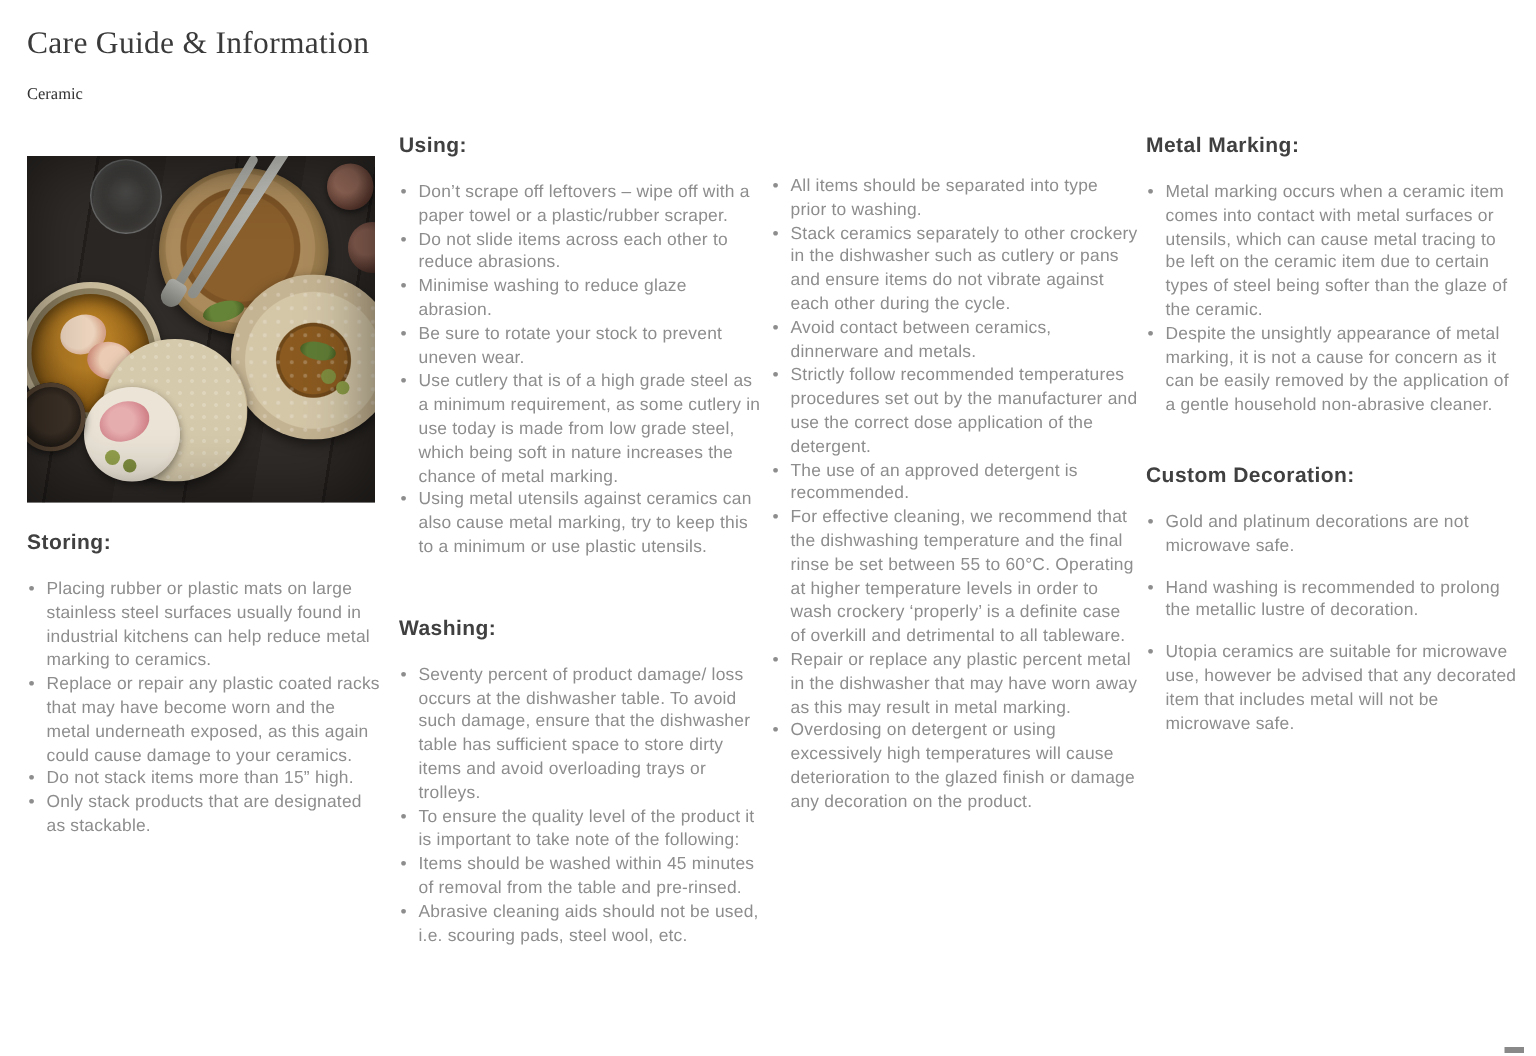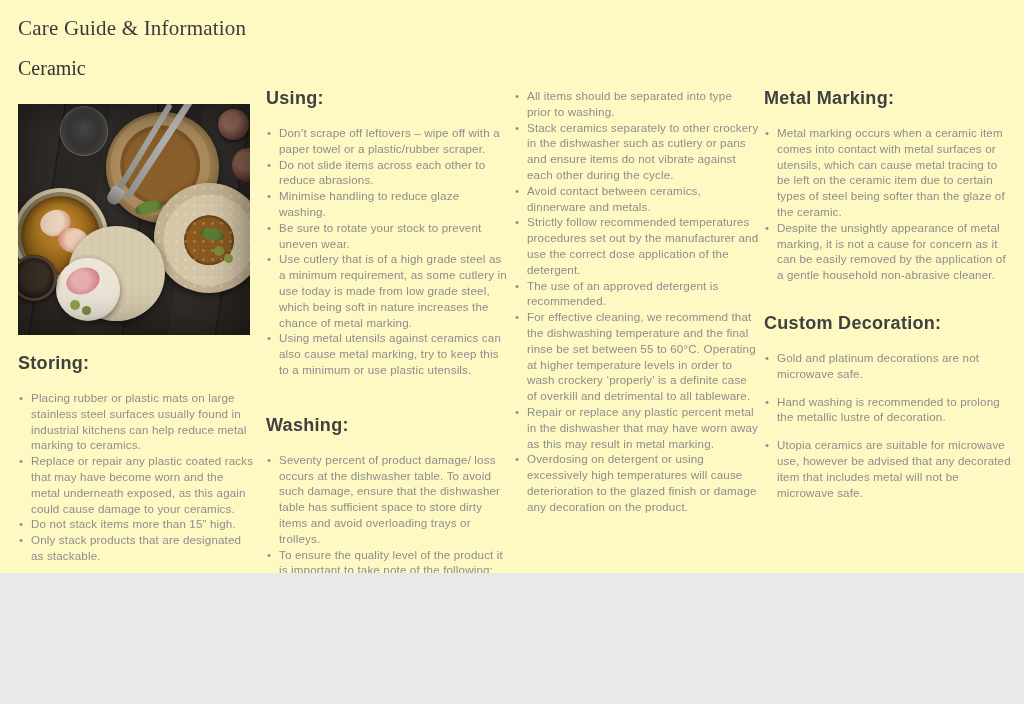--- a/index.html
+++ b/index.html
@@ -1,40 +1,40 @@
 <!DOCTYPE html>
 <html><head>
 <meta charset="utf-8">
 <style>
   * { margin:0; padding:0; box-sizing:border-box; }
   html,body { background:#e9e9e9; }
   .page {
-    position:relative; width:1024px; height:573px; margin:0 auto;
-    background:#fef9c3; overflow:hidden;
+    position:relative; width:1024px; height:704px; margin:0 auto;
+    background:#ffffff; overflow:hidden;
     font-family:"Liberation Sans", sans-serif;
   }
   
   .hdr { position:absolute; left:18px; top:16px; }
   .title {
     font-family:"Liberation Serif", "DejaVu Serif", serif;
     font-size:21px; font-weight:500; color:#3a3a3a; letter-spacing:.2px;
   }
   .subtitle {
     font-family:"Liberation Serif", "DejaVu Serif", serif;
-    font-size:20px; font-weight:400; color:#333; margin-top:16px;
+    font-size:11px; font-weight:400; color:#333; margin-top:16px;
   }
   
   .col { position:absolute; top:88px; }
   .col1 { left:18px;  width:237px; }
   .col2 { left:266px; width:241px; }
-  .col3 { left:514px; width:245px; }
+  .col3 { left:514px; width:245px;margin-top:28px; }
   .col4 { left:764px; width:248px; }
 
   .sec-heading {
-    font-size:18px; font-weight:bold; color:#404040;
+    font-size:14px; font-weight:bold; color:#404040;
     letter-spacing:.3px; margin-bottom:16px;
   }
   ul.bullets { list-style:none; }
   ul.bullets li {
     position:relative; padding-left:13px;
     font-size:11.6px; line-height:15.8px; color:#8d8d8d; letter-spacing:.15px;
   }
   ul.bullets li::before {
     content:"\2022"; position:absolute; left:1px; top:0; color:#8d8d8d;
   }
@@ -170,32 +170,33 @@
       </ul>
     </div>
   </div>
 
   <div class="col col2">
     <div class="sec" style="margin-top:0;">
       <div class="sec-heading">Using:</div>
       <ul class="bullets">
         <li>Don’t scrape off leftovers – wipe off with a paper towel or a plastic/rubber scraper.</li>
         <li>Do not slide items across each other to reduce abrasions.</li>
-        <li>Minimise handling to reduce glaze washing.</li>
+        <li>Minimise washing to reduce glaze abrasion.</li>
         <li>Be sure to rotate your stock to prevent uneven wear.</li>
         <li>Use cutlery that is of a high grade steel as a minimum requirement, as some cutlery in use today is made from low grade steel, which being soft in nature increases the chance of metal marking.</li>
         <li>Using metal utensils against ceramics can also cause metal marking, try to keep this to a minimum or use plastic utensils.</li>
       </ul>
     </div>
 
     <div class="sec">
       <div class="sec-heading">Washing:</div>
       <ul class="bullets">
         <li>Seventy percent of product damage/ loss occurs at the dishwasher table. To avoid such damage, ensure that the dishwasher table has sufficient space to store dirty items and avoid overloading trays or trolleys.</li>
         <li>To ensure the quality level of the product it is important to take note of the following:</li>
+        <li>Items should be washed within 45 minutes of removal from the table and pre-rinsed.</li>
         <li>Abrasive cleaning aids should not be used, i.e. scouring pads, steel wool, etc.</li>
       </ul>
     </div>
   </div>
 
   <div class="col col3">
     <div class="sec" style="margin-top:0;">
       <ul class="bullets">
         <li>All items should be separated into type prior to washing.</li>
         <li>Stack ceramics separately to other crockery in the dishwasher such as cutlery or pans and ensure items do not vibrate against each other during the cycle.</li>

